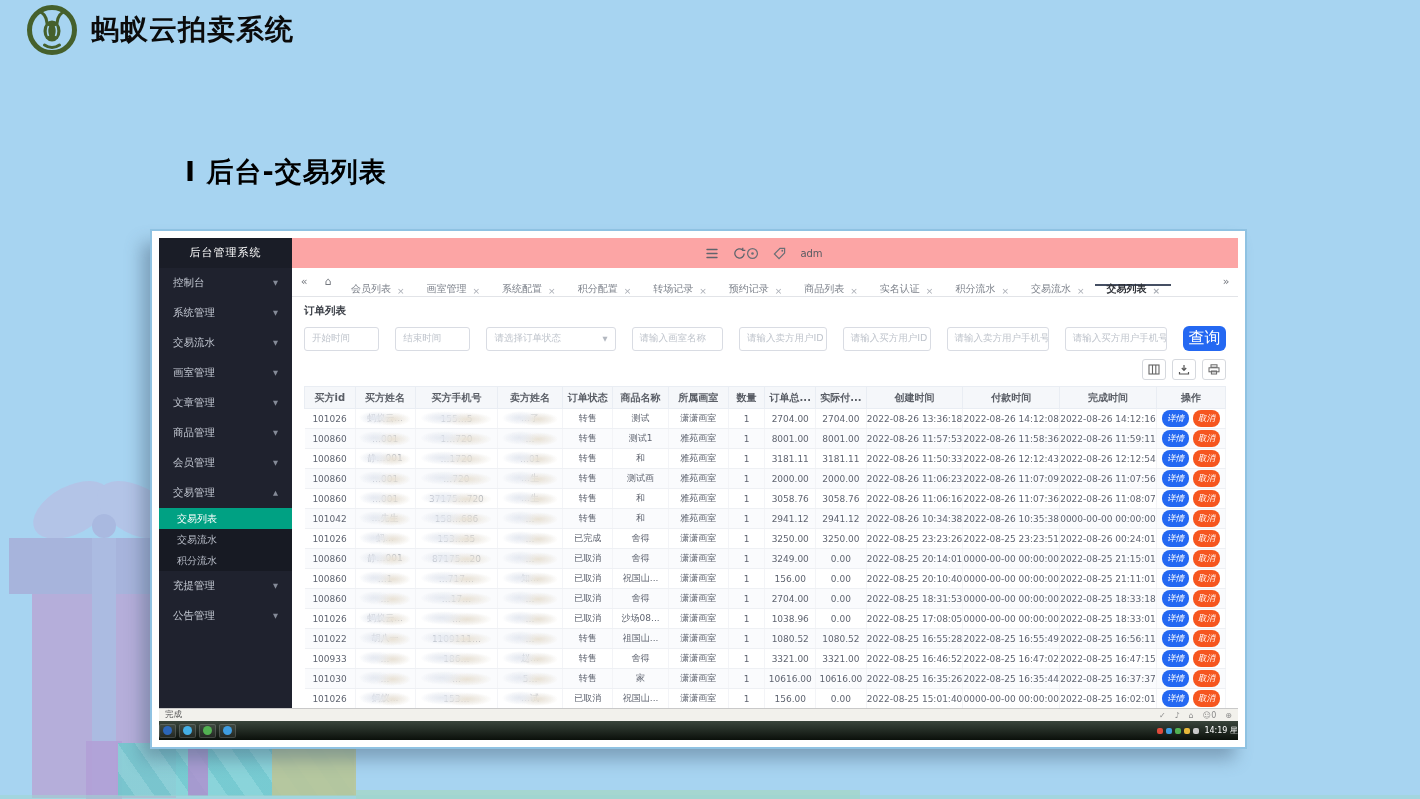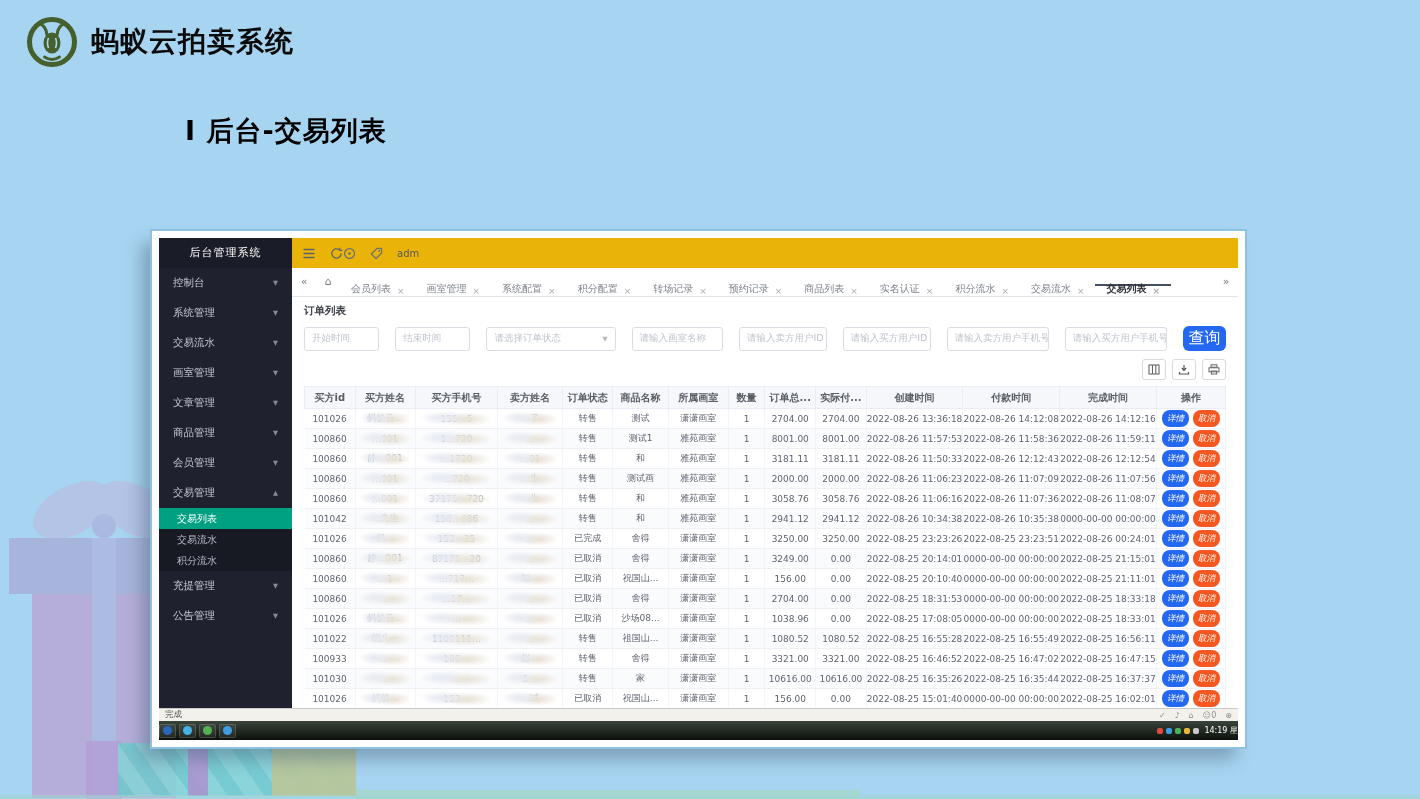--- a/index.html
+++ b/index.html
@@ -11,45 +11,45 @@
   .deco-gift { left:4px; top:468px; }
   .deco-teal { left:118px; top:743px; width:236px; height:53px; opacity:.85;
     background:repeating-linear-gradient(55deg,#6fc9cc 0 14px,#85d4d6 14px 30px); }
   .deco-pstrip1 { left:86px; top:741px; width:36px; height:58px; background:#b19fd6; opacity:.85; }
   .deco-pstrip2 { left:188px; top:743px; width:20px; height:53px; background:#ad92cf; opacity:.85; }
   .deco-olive { left:272px; top:745px; width:84px; height:51px; background:#b8c59a; opacity:.92; }
   .deco-greenline { left:356px; top:790px; width:504px; height:9px; background:#a3d8b0; opacity:.5; }
   .deco-bottomline { left:0; top:795px; width:1420px; height:4px; background:#9ed6d0; opacity:.55; }
 
   
-  .brand { position:absolute; left:26px; top:16px; display:flex; align-items:center; gap:13px; z-index:2; }
+  .brand { position:absolute; left:26px; top:4px; display:flex; align-items:center; gap:13px; z-index:2; }
   .brand-text { font-size:28px; font-weight:bold; color:#0b0b0b; letter-spacing:1px; }
   .title-block { position:absolute; left:185px; top:113px; z-index:2; }
-  .page-title { font-size:27px; font-weight:800; color:#000; letter-spacing:1px; }
+  .page-title { font-size:27px; font-weight:800; color:#000; letter-spacing:1px;margin-top:41px; }
   .page-subtitle { font-size:21px; color:#141414; margin:8px 0 0 16px; }
 
   
   .frame { position:absolute; left:152px; top:231px; width:1093px; height:516px; z-index:5;
     background:#fff; border:7px solid #fff; outline:2px solid #8fc2e2;
     box-shadow:-10px 12px 16px rgba(70,95,120,.45); }
   .browser { width:100%; height:100%; display:flex; flex-direction:column; background:#fff; overflow:hidden; font-size:10px; }
   .b-body { flex:1; display:flex; min-height:0; }
 
   
   .sidebar { width:133px; flex-shrink:0; background:#1f222e; display:flex; flex-direction:column; overflow:hidden; }
   .sb-header { height:30px; line-height:30px; text-align:center; color:#fff; font-size:11px; background:#1a1d27; letter-spacing:1px; flex-shrink:0; }
   .sb-item { height:30px; padding:0 14px; display:flex; align-items:center; justify-content:space-between; color:#c3c8d2; font-size:10.5px; cursor:default; }
   .sb-caret { font-size:6.5px; color:#858b98; }
   .sb-sub { background:#171a23; }
   .sb-subitem { height:21px; line-height:21px; padding-left:18px; color:#b8bdc8; font-size:10px; }
   .sb-subitem.active { background:#00a183; color:#fff; }
 
   
   .main { flex:1; display:flex; flex-direction:column; min-width:0; background:#fff; }
-  .topbar { height:30px; background:#eab308; display:flex; align-items:center; justify-content:flex-start; padding:0 12px 0 10px; flex-shrink:0; }
+  .topbar { height:30px; background:#fca5a5; display:flex; align-items:center; justify-content:center; padding:0 12px 0 10px; flex-shrink:0; }
   .topbar-left, .topbar-right { display:flex; align-items:center; gap:14px; }
   .topbar-user { color:#565a61; font-size:10px; }
   .tabbar { height:29px; background:#fff; border-bottom:1px solid #e2e4e8; display:flex; align-items:stretch; flex-shrink:0; }
   .nav-box { width:24px; text-align:center; color:#73777e; font-size:11px; line-height:28px; flex-shrink:0; }
   .tabs { flex:1; display:flex; overflow:hidden; }
   .tab { padding:0 11px; display:flex; align-items:flex-end; gap:6px; color:#7d828b; font-size:10px; white-space:nowrap;margin-top:16px; }
   .tab .x { font-size:9px; color:#a9adb5; }
   .tab.active { color:#2f3238; font-weight:bold; border-top:2px solid #454f63; }
 
   

